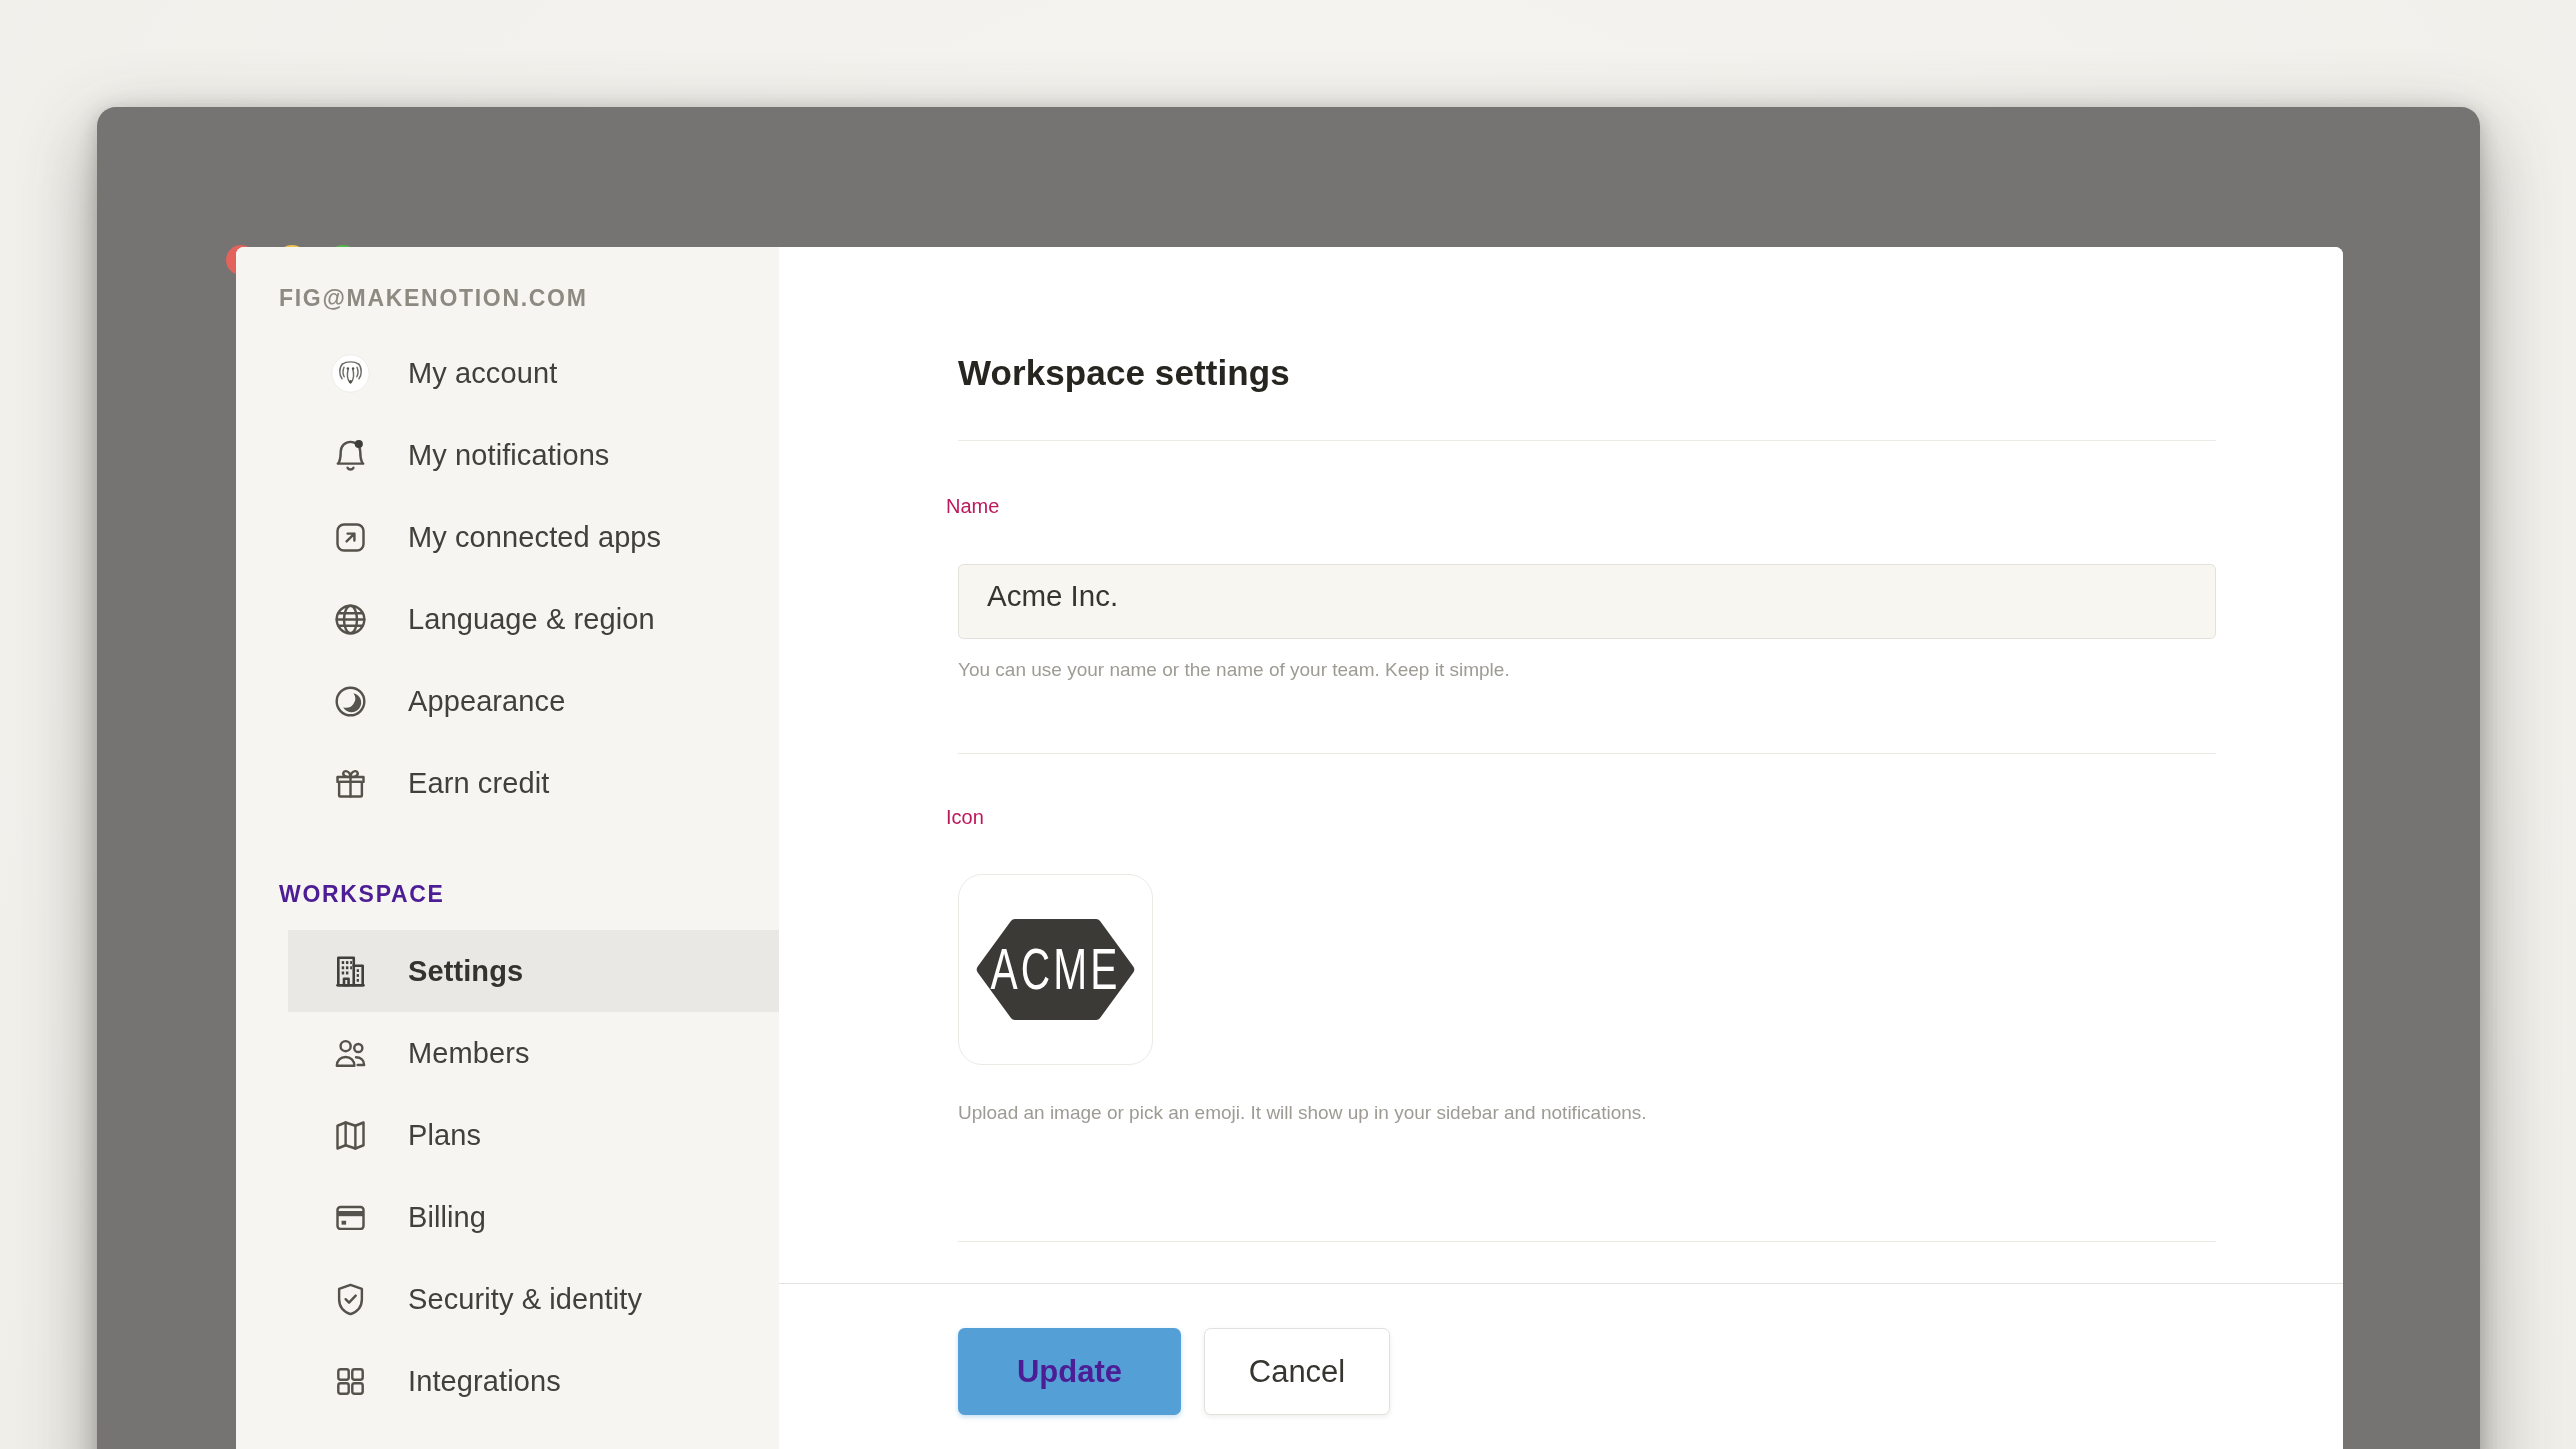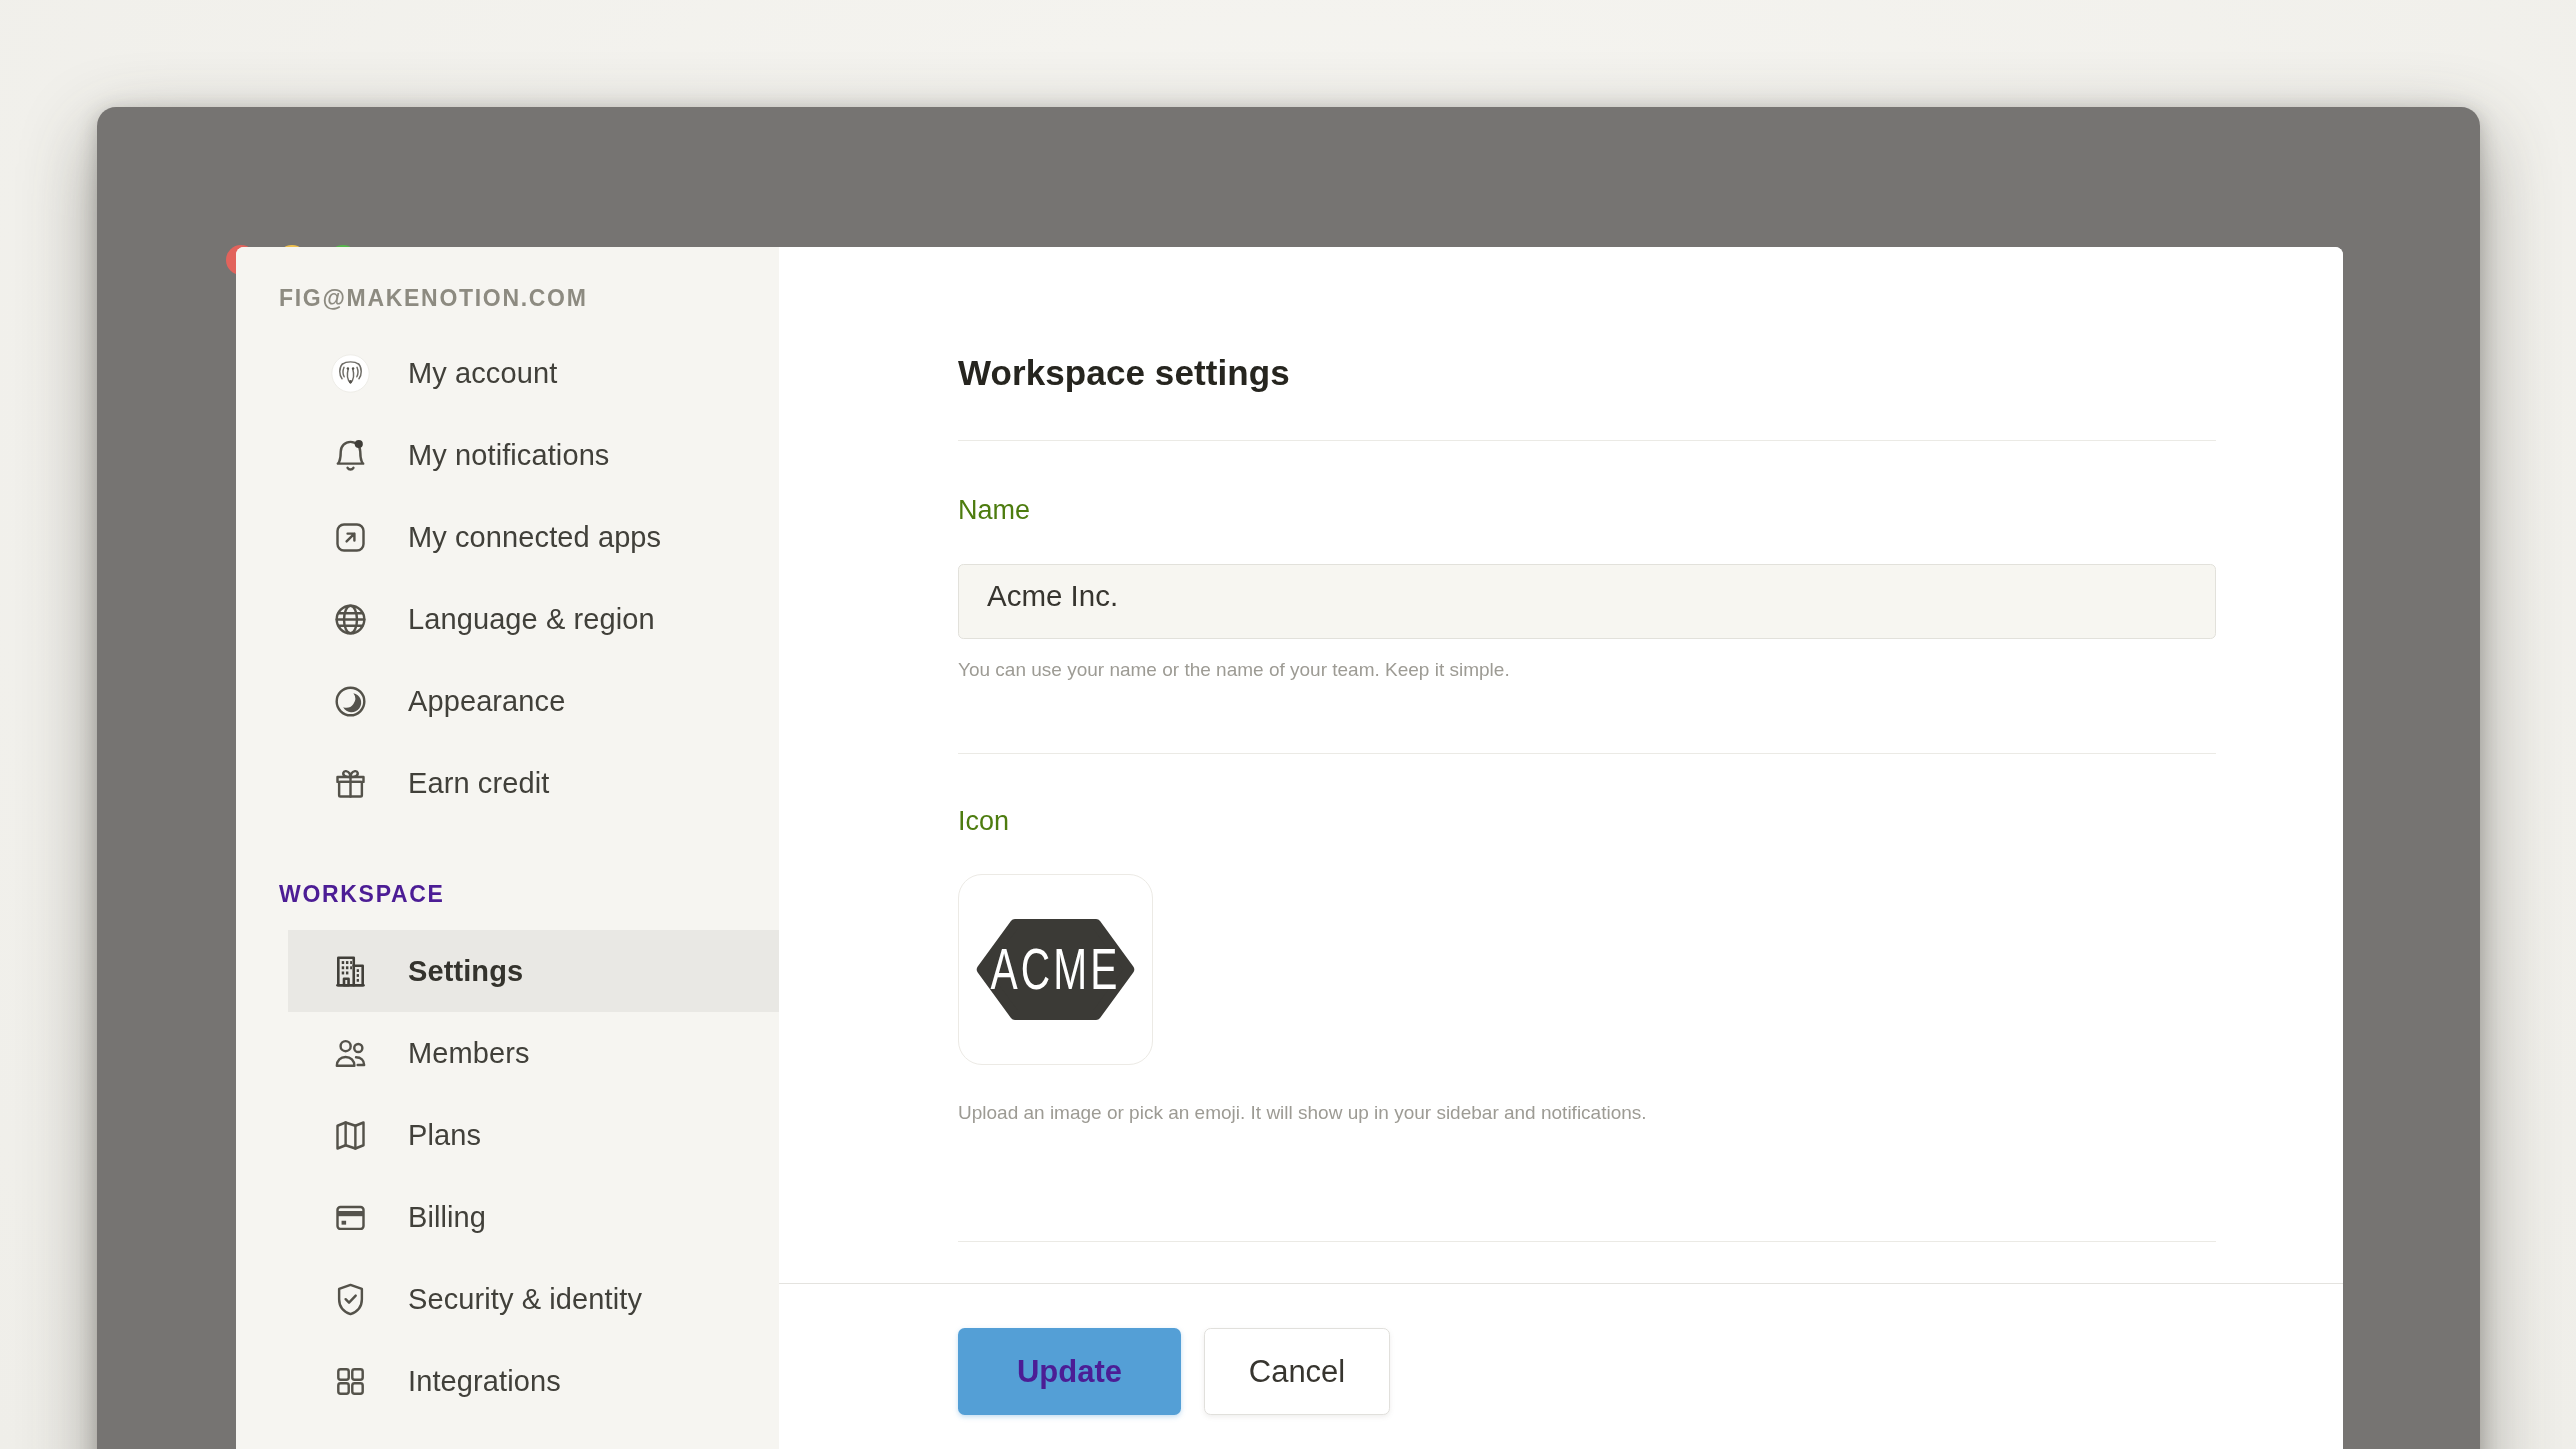--- a/index.html
+++ b/index.html
@@ -56,21 +56,21 @@
   
   .main{position:relative;flex:1;background:#ffffff;}
   .page-title{
     position:absolute;left:179px;top:106px;
     font-size:35px;font-weight:700;color:#26251f;letter-spacing:0.1px;
   }
   .divider{position:absolute;left:179px;width:1258px;height:1.3px;background:#ebeae5;}
   .div-1{top:193px;}
   .div-2{top:506px;}
   .div-3{top:994px;}
-  .field-label{position:absolute;left:179px;font-size:27px;color:#4d7c0f;}
+  .field-label{position:absolute;left:167px;font-size:20px;color:#be185d;}
   .name-label{top:248px;}
   .name-input{
     position:absolute;left:179px;top:317px;width:1258px;height:75px;
     box-sizing:border-box;background:#f7f6f1;border:1.3px solid #e2e1db;border-radius:5.4px;
     padding:0 0 12px 28px;font-family:"Liberation Sans",sans-serif;
     font-size:29.5px;color:#37352f;outline:none;
   }
   .helper{position:absolute;left:179px;font-size:19px;color:#9d9b94;line-height:44px;}
   .name-helper{top:401px;white-space:nowrap;}
   .icon-label{top:559px;}

